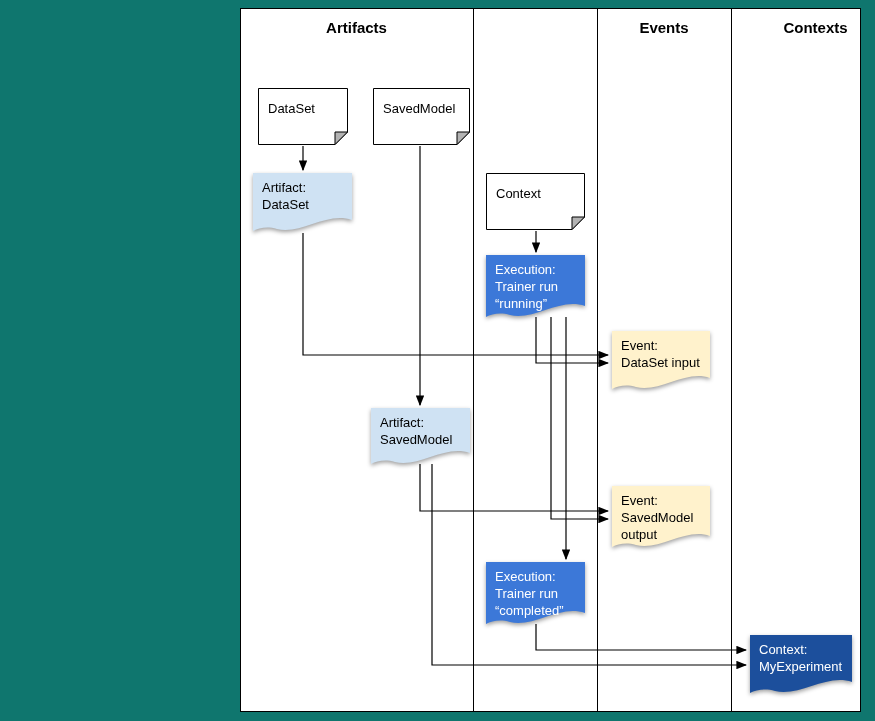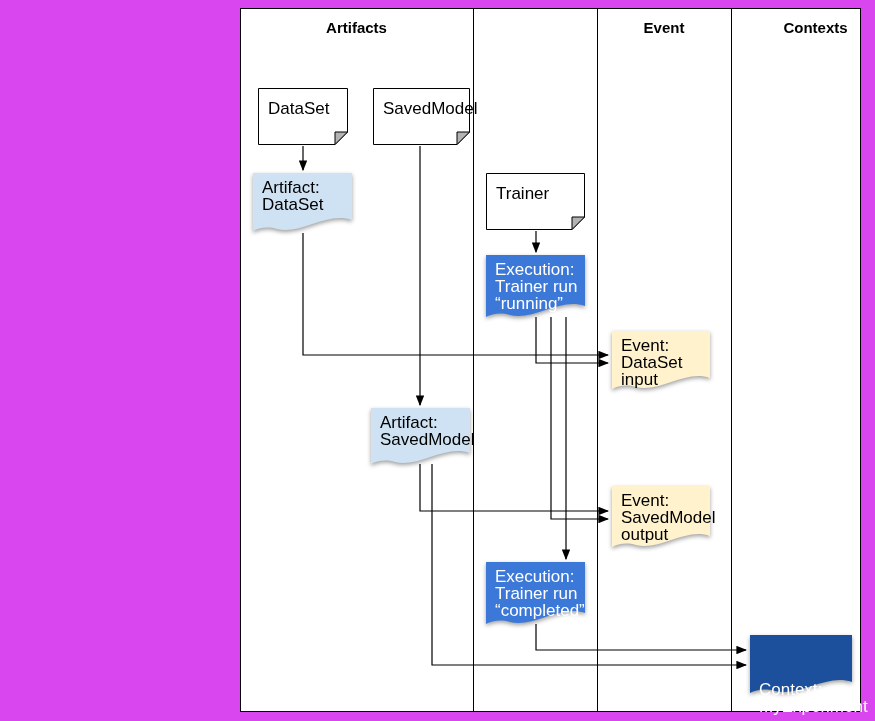--- a/index.html
+++ b/index.html
@@ -1,46 +1,46 @@
 <!DOCTYPE html>
 <html><head>
 <meta charset="utf-8">
 <style>
   html,body{margin:0;padding:0;background:#000;}
-  #stage{position:relative;width:875px;height:721px;background:#d946ef;overflow:hidden;
+  #stage{position:relative;width:875px;height:721px;background:#0f766e;overflow:hidden;
          font-family:"Liberation Sans",sans-serif;}
   #panel{position:absolute;left:240px;top:8px;width:619px;height:702px;
          background:#ffffff;border:1px solid #000;}
   .separator{position:absolute;top:8px;height:704px;width:1px;background:#000;}
   .col-header{position:absolute;top:16px;height:24px;line-height:24px;
               text-align:center;font-size:15px;font-weight:bold;color:#000;}
   #edgelayer{position:absolute;left:0;top:0;width:875px;height:721px;pointer-events:none;}
   .edges path{fill:none;stroke-width:1.2;}
   .node{position:absolute;}
   .node svg.shape{position:absolute;left:0;top:0;display:block;}
   .wavy svg.shape{filter:drop-shadow(0px 2px 2px rgba(0,0,0,0.38));}
-  .label{position:absolute;left:9px;top:6px;right:3px;font-size:17px;line-height:17px;
+  .label{position:absolute;left:9px;top:6px;right:3px;font-size:13px;line-height:17px;
          white-space:pre-line;color:#000;}
   .doc .label{left:10px;top:12px;}
   .docbody{fill:#ffffff;stroke:#000;stroke-width:1;}
   .docfold{fill:#b3b3b3;stroke:#000;stroke-width:1;}
 </style>
 </head>
 <body>
 
 <div id="stage">
 
   <div id="panel"></div>
 
   <div class="separator" style="left:473px"></div>
   <div class="separator" style="left:597px"></div>
   <div class="separator" style="left:731px"></div>
 
   <div class="col-header" style="left:240px;width:233px">Artifacts</div>
-  <div class="col-header" style="left:597px;width:134px">Event</div>
+  <div class="col-header" style="left:597px;width:134px">Events</div>
   <div class="col-header" style="left:751px;width:129px">Contexts</div>
 
   <svg id="edgelayer">
     <defs>
       <marker id="arrowhead" markerWidth="9" markerHeight="7" refX="8" refY="3.5" orient="auto">
         <path d="M0,0 L9,3.5 L0,7 Z" fill="#000000"></path>
       </marker>
     </defs>
     <g class="edges" stroke="#000000">
       <path d="M303,146 L303,170" marker-end="url(#arrowhead)"></path>
@@ -70,21 +70,21 @@
       <path class="docfold" d="M84,56.5 V44 H96.5 Z"></path>
     </svg>
     <div class="label" style="color: rgb(0, 0, 0);">SavedModel</div>
   </div>
 
   <div class="node doc" style="left:486px;top:173px;width:99px;height:57px">
     <svg class="shape" width="99" height="57" viewBox="0 0 99 57">
       <path class="docbody" d="M0.5,0.5 H98.5 V44 L86,56.5 H0.5 Z"></path>
       <path class="docfold" d="M86,56.5 V44 H98.5 Z"></path>
     </svg>
-    <div class="label" style="color: rgb(0, 0, 0);">Trainer</div>
+    <div class="label" style="color: rgb(0, 0, 0);">Context</div>
   </div>
 
   <div class="node wavy" style="left:253px;top:173px;width:99px;height:60px">
     <svg class="shape" width="99" height="60" viewBox="0 0 99 60">
       <path d="M0,0 H99 V47 C74,38 48,62 24,56 C14,53 6,55 0,58 Z" fill="#cfe2f3"></path>
     </svg>
     <div class="label" style="color: rgb(0, 0, 0);">Artifact:
 DataSet</div>
   </div>
 
@@ -128,17 +128,17 @@
     </svg>
     <div class="label" style="color: rgb(255, 255, 255);">Execution:
 Trainer run
 “completed”</div>
   </div>
 
   <div class="node wavy" style="left:750px;top:635px;width:102px;height:60px">
     <svg class="shape" width="102" height="60" viewBox="0 0 102 60">
       <path d="M0,0 H102 V47 C77,38 50,62 25,56 C15,53 6,55 0,58 Z" fill="#1c4f9c"></path>
     </svg>
-    <div class="label" style="color: rgb(255, 255, 255); margin-top: 40px;">Context:
+    <div class="label" style="color: rgb(255, 255, 255);">Context:
 MyExperiment</div>
   </div>
 
 </div>
 
 </body></html>

